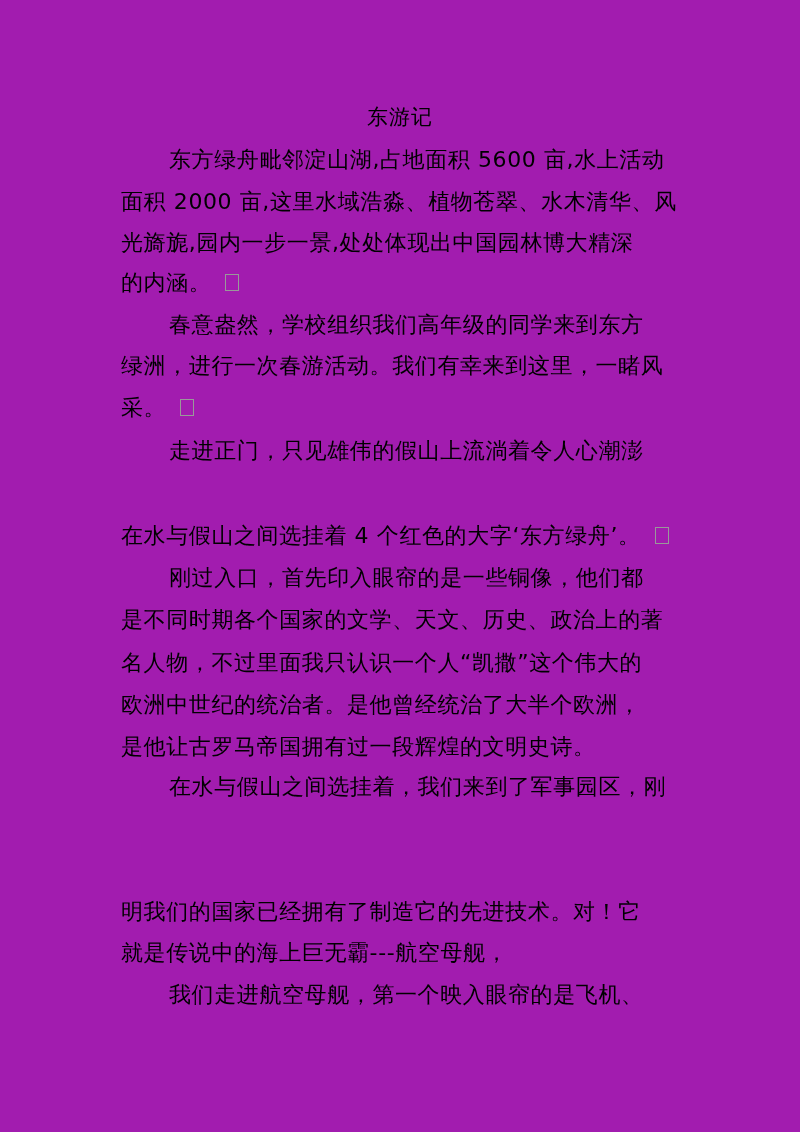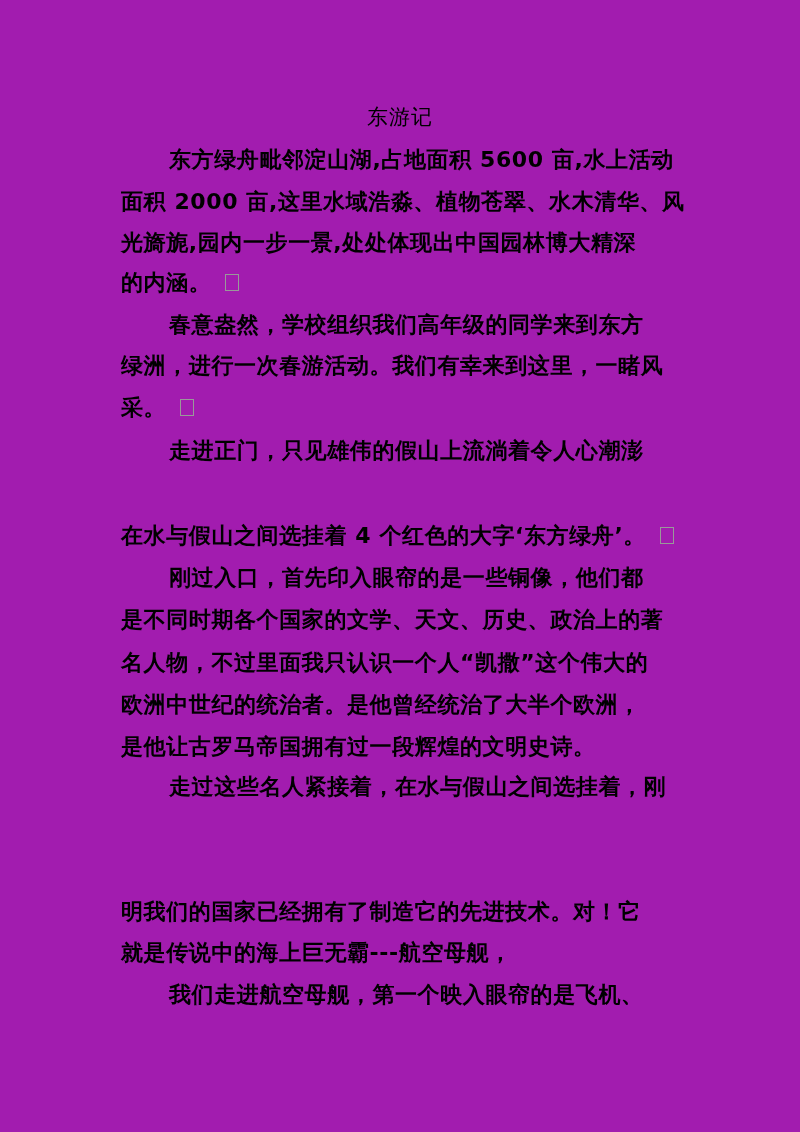--- a/index.html
+++ b/index.html
@@ -2,21 +2,21 @@
 <html><head>
 <meta charset="utf-8">
 <style>
   html, body { margin:0; padding:0; background:#ffffff; }
   body { width:800px; height:1132px; position:relative; overflow:hidden;
          font-family:"DejaVu Sans", "Liberation Sans", sans-serif; color:#000; }
   .page { position:absolute; left:0; top:0; width:800px; height:1132px; background:#a21caf; }
   .title { position:absolute; left:0; width:800px; top:103px; text-align:center;
            font-size:21px; line-height:28px; font-weight:normal; letter-spacing:1px; }
   .line { position:absolute; left:121px; font-size:22px; line-height:30px; white-space:nowrap;
-          font-weight:bold; letter-spacing:0.6px; }
+          font-weight:normal; letter-spacing:0.6px; }
   .line.indent { left:169px; }
   .box { display:inline-block; width:12px; height:15px; border:1px solid #999; margin-left:14px;
          vertical-align:-1px; }
 </style>
 </head>
 <body>
 
 <div class="page">
   <div class="title">东游记</div>
 
@@ -31,18 +31,18 @@
 
   <div class="line indent" style="top:436px"><span>走进正门，只见雄伟的假山上流淌着令人心潮澎</span></div>
   <div class="line" style="top:521px"><span>在水与假山之间选挂着 4 个红色的大字‘东方绿舟’。</span><span class="box"></span></div>
 
   <div class="line" style="top:605px"><span>是不同时期各个国家的文学、天文、历史、政治上的著</span></div>
   <div class="line indent" style="top:563px"><span>刚过入口，首先印入眼帘的是一些铜像，他们都</span></div>
   <div class="line" style="top:648px"><span>名人物，不过里面我只认识一个人“凯撒”这个伟大的</span></div>
   <div class="line" style="top:690px"><span>欧洲中世纪的统治者。是他曾经统治了大半个欧洲，</span></div>
   <div class="line" style="top:732px"><span>是他让古罗马帝国拥有过一段辉煌的文明史诗。</span></div>
 
-  <div class="line indent" style="top:772px"><span>走过这些名人紧接着，在水与假山之间选挂着，刚</span></div>
+  <div class="line indent" style="top:772px"><span>在水与假山之间选挂着，我们来到了军事园区，刚</span></div>
   <div class="line" style="top:897px"><span>明我们的国家已经拥有了制造它的先进技术。对！它</span></div>
   <div class="line" style="top:938px"><span>就是传说中的海上巨无霸---航空母舰，</span></div>
 
   <div class="line indent" style="top:980px"><span>我们走进航空母舰，第一个映入眼帘的是飞机、</span></div>
 </div>
 
 </body></html>

